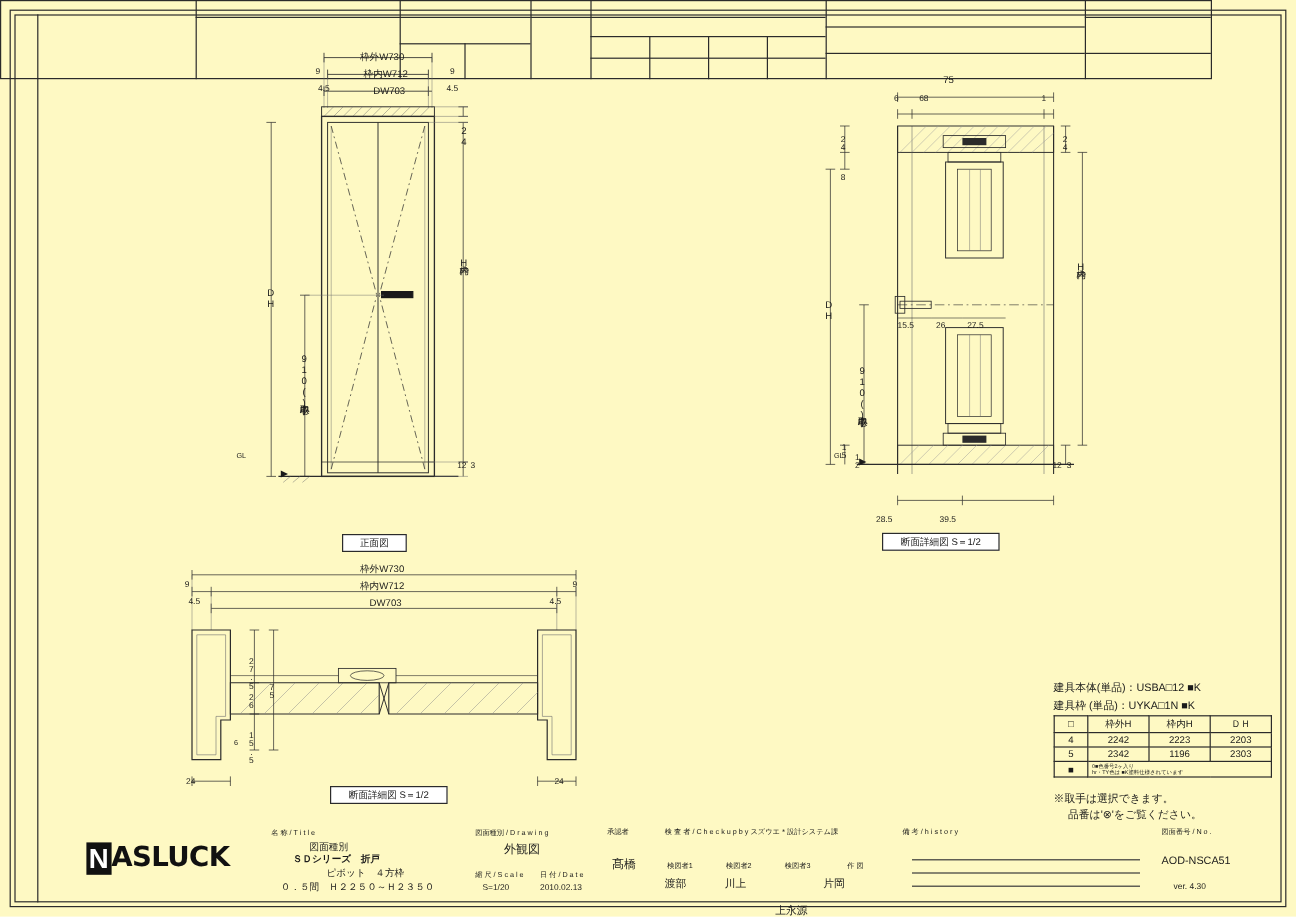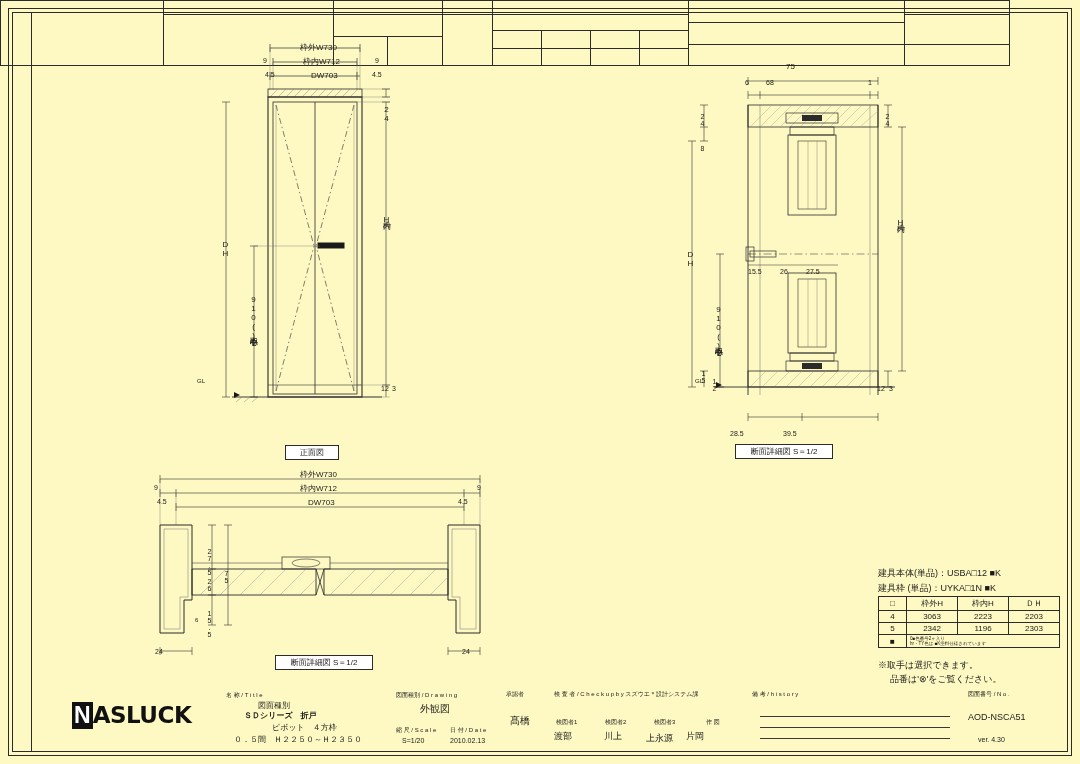--- a/index.html
+++ b/index.html
@@ -378,21 +378,21 @@
     <table class="tbl" style="left:878px;top:596px;width:182px;">
       <tbody>
           <tr>
         <th style="width:26px;">□</th>
         <th style="width:52px;">枠外H</th>
         <th style="width:52px;">枠内H</th>
         <th style="width:52px;">ＤＨ</th>
       </tr>
       <tr>
         <td>4</td>
-        <td>3063</td>
+        <td>2242</td>
         <td>2223</td>
         <td>2203</td>
       </tr>
       <tr>
         <td>5</td>
         <td>2342</td>
         <td>1196</td>
         <td>2303</td>
       </tr>
       <tr>
@@ -450,21 +450,21 @@
   <span class="txt s6" style="left:506px;top:691px;">承認者</span>
   <span class="txt s10" style="left:510px;top:715px;">髙橋</span>
 
   <span class="txt s6" style="left:554px;top:691px;">検 査 者 / C h e c k  u p  b y  スズウエ＊設計システム課</span>
   <span class="txt s6" style="left:556px;top:719px;">検図者1</span>
   <span class="txt s6" style="left:605px;top:719px;">検図者2</span>
   <span class="txt s6" style="left:654px;top:719px;">検図者3</span>
   <span class="txt s6" style="left:706px;top:719px;">作 図</span>
   <span class="txt s9" style="left:554px;top:731px;">渡部</span>
   <span class="txt s9" style="left:604px;top:731px;">川上</span>
-  <span class="txt s9" style="left:646px;top:733px;text-align:right;">上永源</span>
+  <span class="txt s9" style="left:646px;top:754px;text-align:right;">上永源</span>
   <span class="txt s9" style="left:686px;top:731px;">片岡</span>
 
   <span class="txt s6" style="left:752px;top:691px;">備 考 / h i s t o r y</span>
   <div class="ln hl thin" style="left:760px;top:716px;width:190px;"></div>
   <div class="ln hl thin" style="left:760px;top:727px;width:190px;"></div>
   <div class="ln hl thin" style="left:760px;top:738px;width:190px;"></div>
 
   <span class="txt s6" style="left:968px;top:691px;">図面番号 / N o .</span>
   <span class="txt s9" style="left:968px;top:712px;">AOD-NSCA51</span>
   <span class="txt s7" style="left:978px;top:736px;">ver. 4.30</span>

